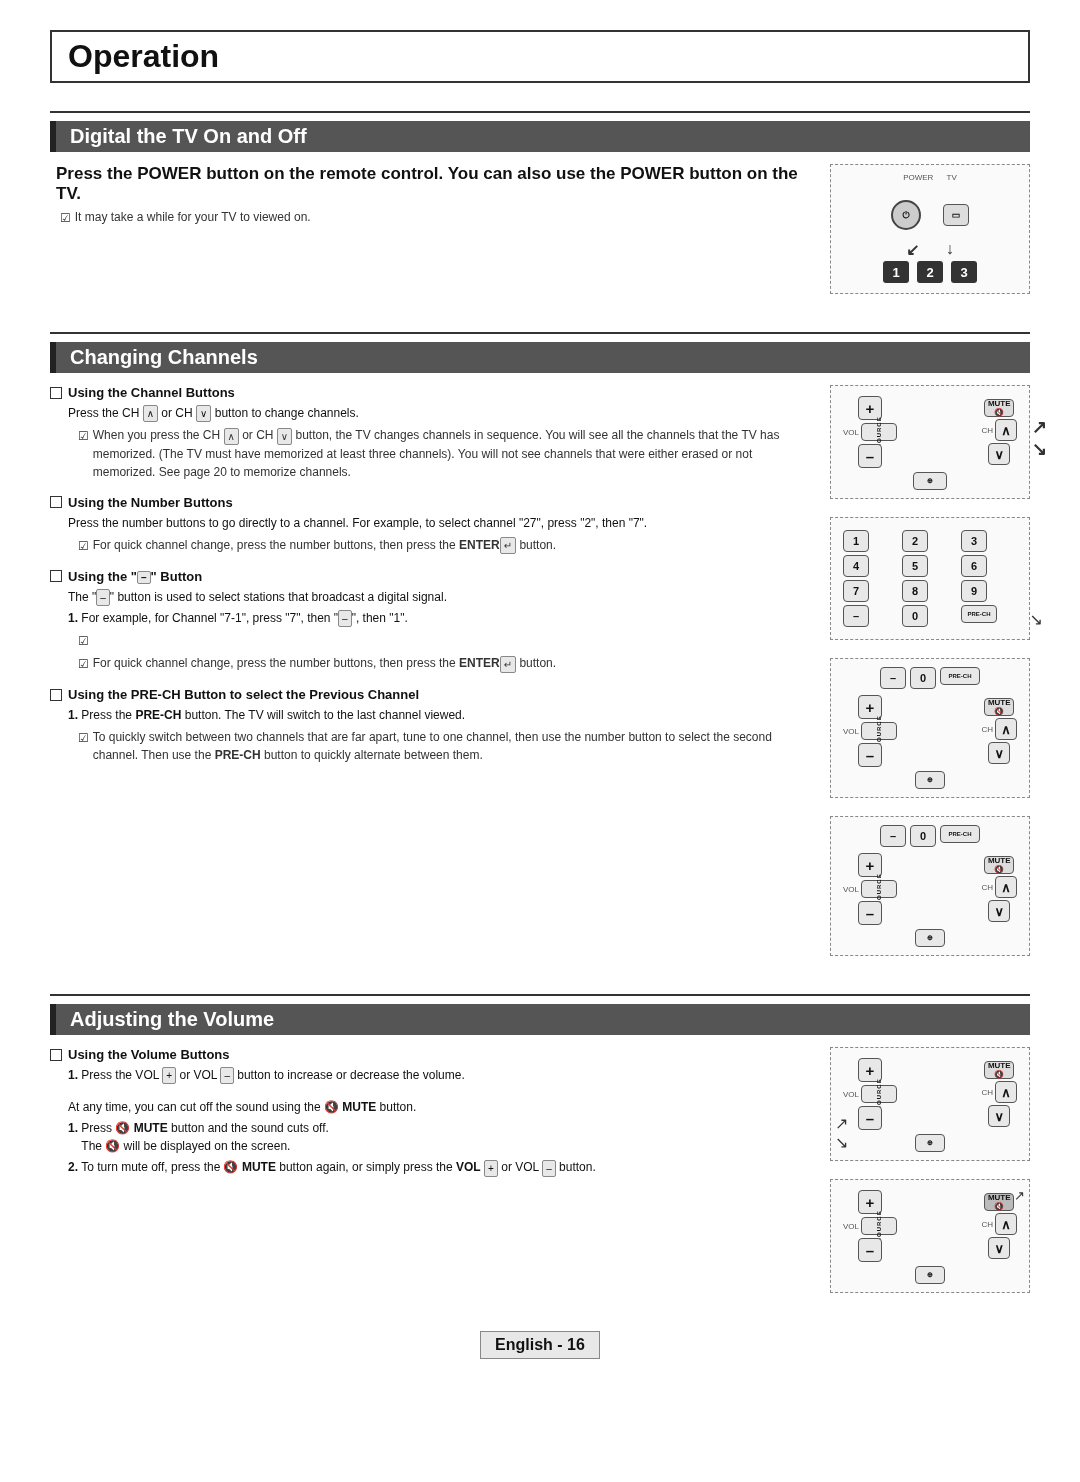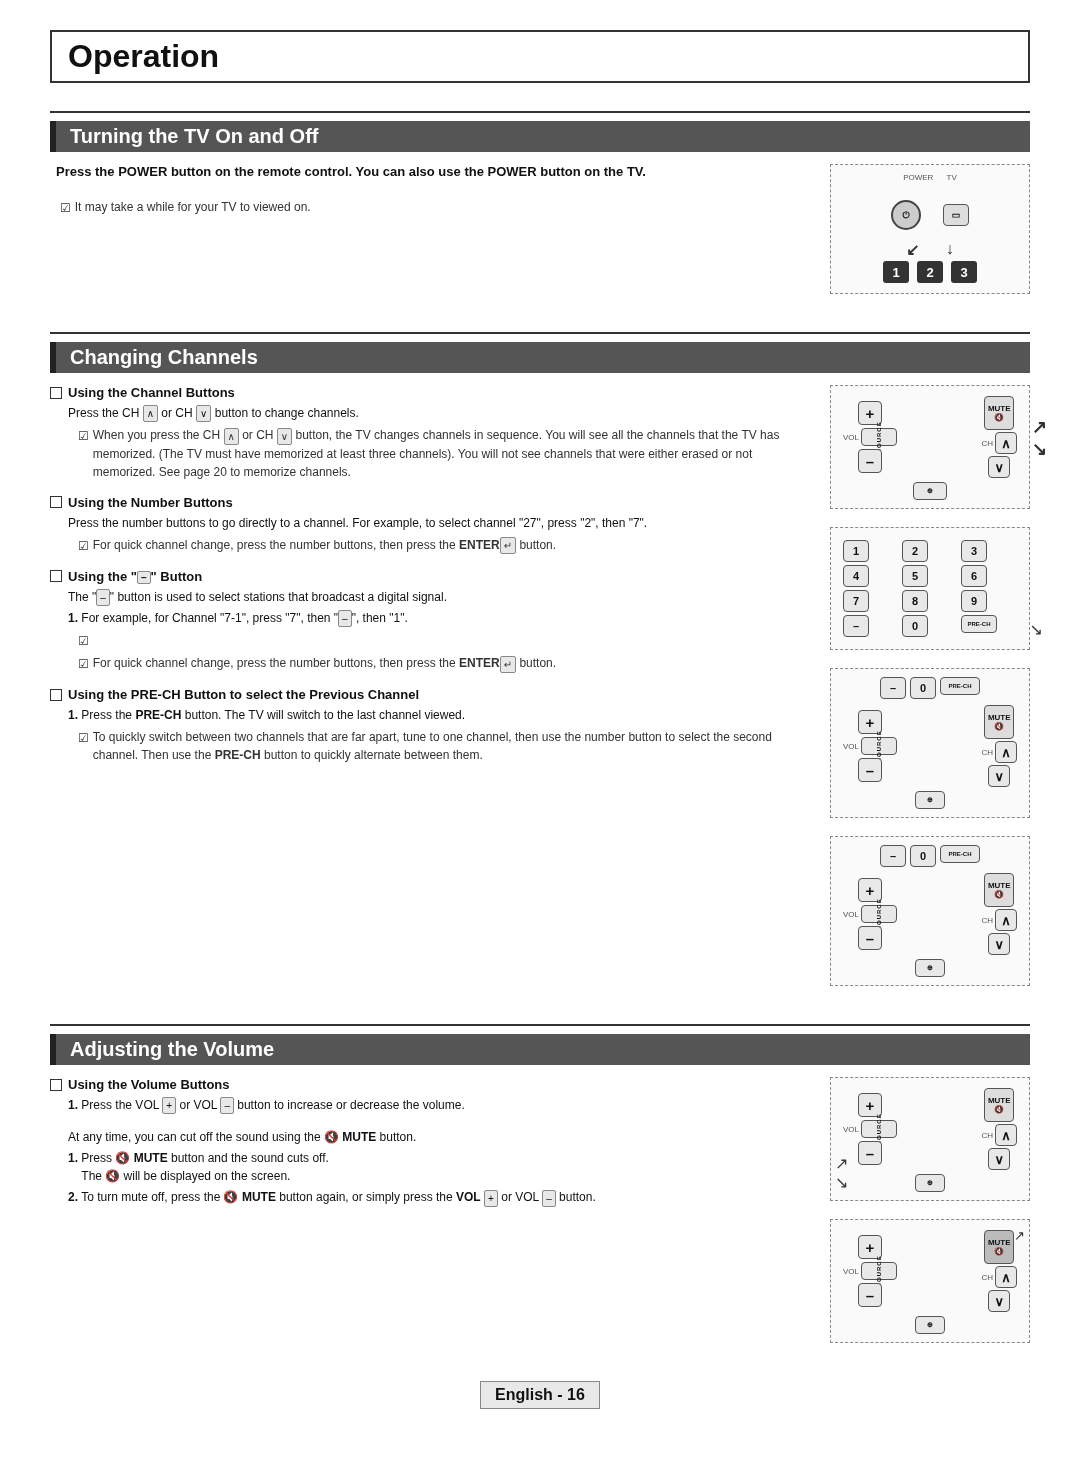--- a/index.html
+++ b/index.html
@@ -47,22 +47,22 @@
       flex: 1;
     }
 
     .diagram-col {
       width: 200px;
       flex-shrink: 0;
     }
 
     .intro-text {
       font-weight: bold;
-      margin-bottom: 21px;
-      font-size: 13px;
+      margin-bottom: 6px;
+      font-size: 17px;
       padding-left: 6px;
     }
 
     .note {
       display: flex;
       align-items: flex-start;
       gap: 4px;
       margin: 4px 0 4px 10px;
       font-size: 12px;
       color: #333;
@@ -158,21 +158,21 @@
     .btn-num {
       width: 26px;
       height: 22px;
       font-size: 11px;
       font-weight: bold;
     }
 
     .btn-mute {
       font-size: 8px;
       width: 30px;
-      height: 34px;
+      height: 18px;
       background: #ddd;
     }
 
     .arrow-indicator {
       font-size: 16px;
       color: #333;
       font-weight: bold;
     }
 
     .remote-label-top {
@@ -212,21 +212,21 @@
 <body>
 
 
 
 
 <h1 class="page-title">Operation</h1>
 
 
 <div class="section">
   <div class="section-divider"></div>
-  <div class="section-title">Turning the TV On and Off</div>
+  <div class="section-title">Digital the TV On and Off</div>
   <div class="section-content">
     <div class="text-col">
       <p class="intro-text">
         Press the <strong>POWER</strong> button on the remote control. You can also use the <strong>POWER</strong> button on the TV.
       </p>
       <div class="note">
         <span class="note-icon">☑</span>
         <span>It may take a while for your TV to viewed on.</span>
       </div>
     </div>

